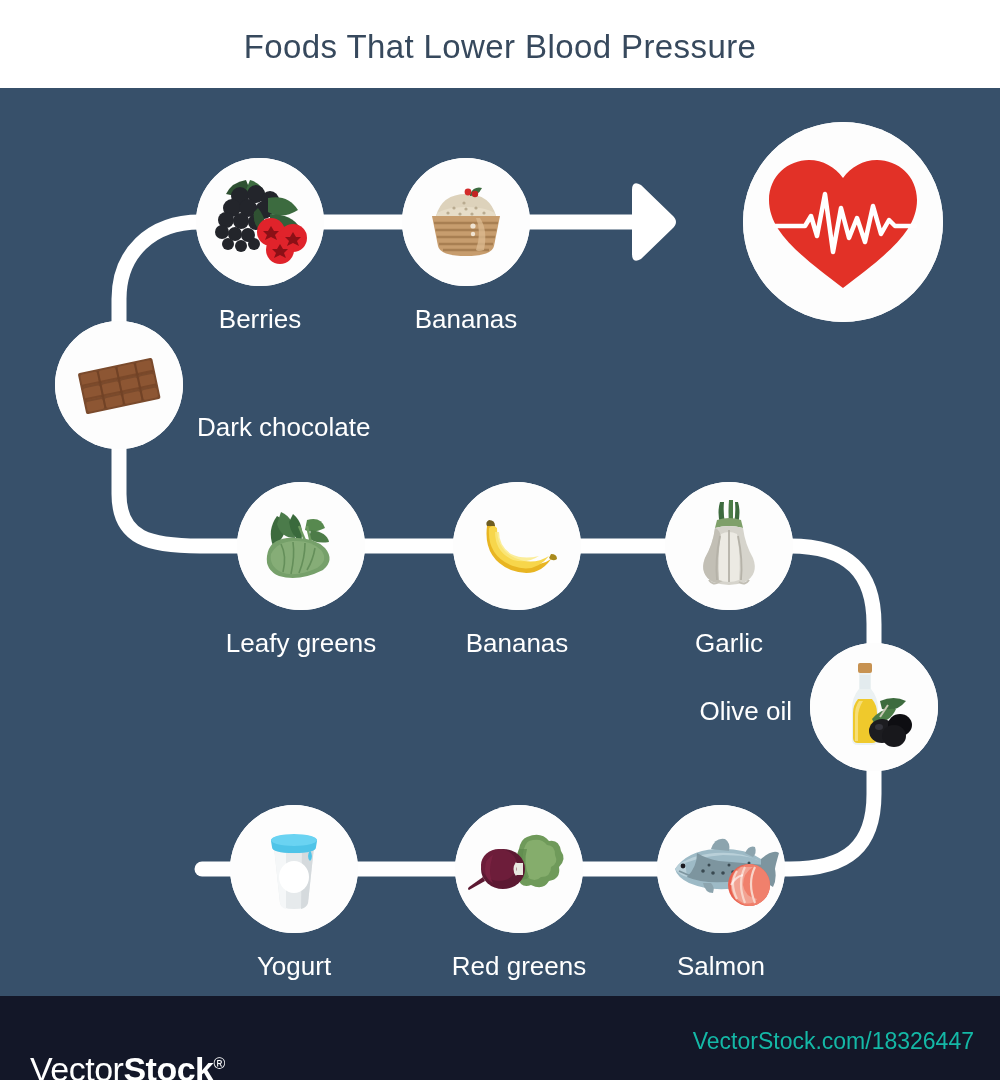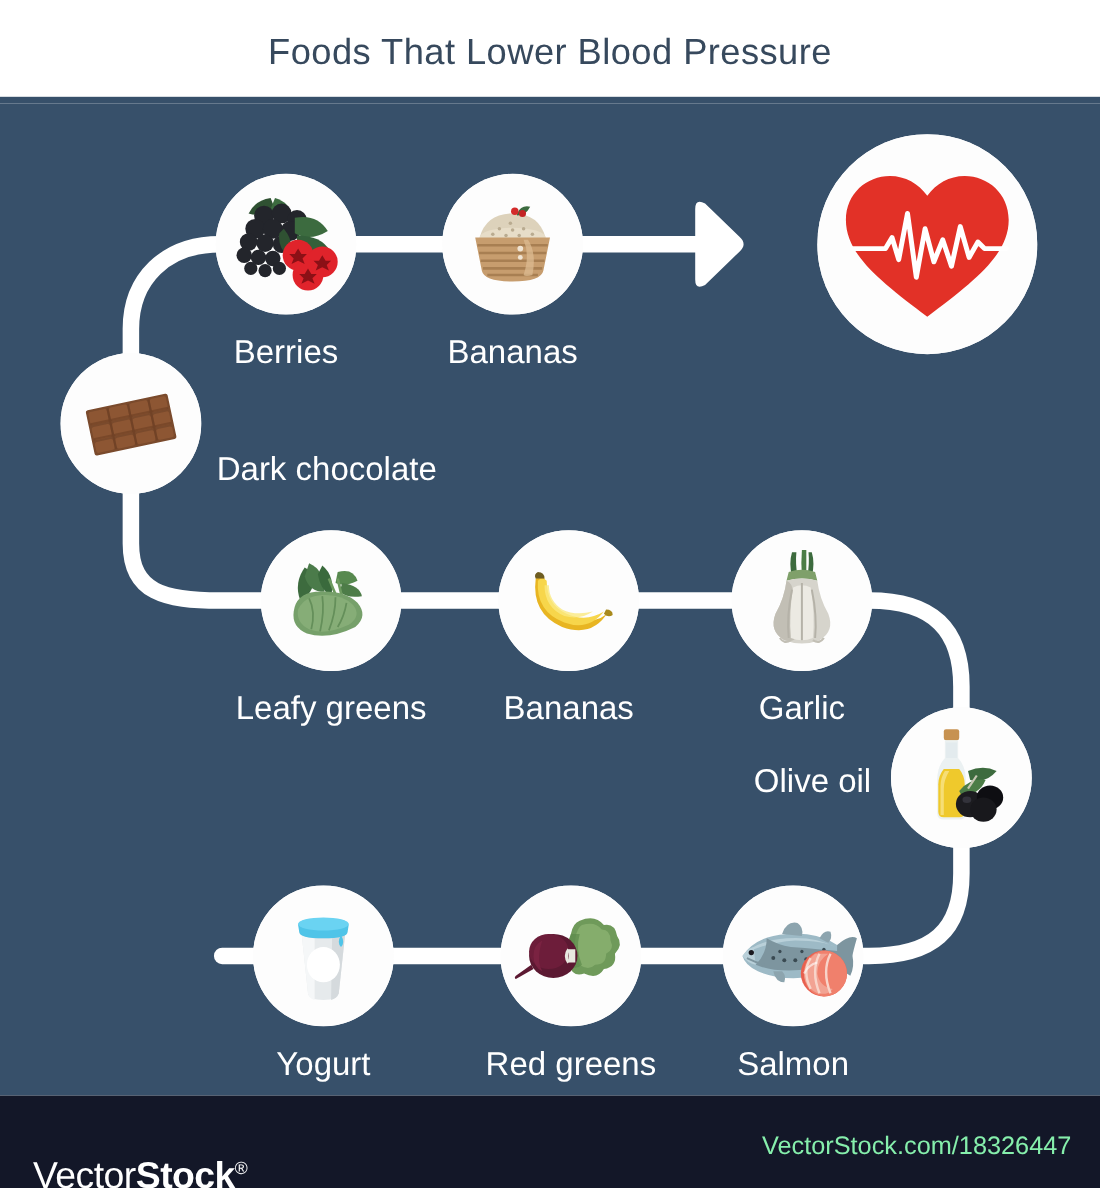--- a/index.html
+++ b/index.html
@@ -33,21 +33,21 @@
     overflow:hidden;
   }
   .flow-svg{position:absolute;left:0;top:0;width:1000px;height:902px;}
 
   
   .node{position:absolute;border-radius:50%;background:#fdfdfd;}
   .node-icon{position:absolute;left:0;top:0;width:100%;height:100%;}
   .node-label{
     position:absolute;
     color:#ffffff;
-    font-size:30px;
+    font-size:26px;
     white-space:nowrap;
     font-family:"Liberation Sans", sans-serif;
   }
   .label-below{transform:translateX(-50%);}
   .label-right{transform:translateY(-50%);}
   .label-left{transform:translate(-100%,-50%);margin-top:10px;}
 
   
   .footer{
     position:absolute;left:0;top:996px;width:1000px;height:84px;
@@ -58,21 +58,21 @@
     font-size:34px;color:#ffffff;
     font-family:"Liberation Sans", sans-serif;
     letter-spacing:-.5px;
     margin-top:32px;
   }
   .footer-logo .lt{font-weight:300;}
   .footer-logo .bd{font-weight:bold;}
   .footer-logo .reg{font-size:16px;vertical-align:super;}
   .footer-url{
     position:absolute;right:26px;top:32px;
-    font-size:23px;color:#86efac;
+    font-size:23px;color:#14b8a6;
     font-family:"Liberation Sans", sans-serif;
   }
   .topbar{position:absolute;left:0;top:88px;width:1000px;height:6px;background:#37506a;}
 </style>
 </head>
 <body>
 
 <div class="page">
 
   <div class="header">

